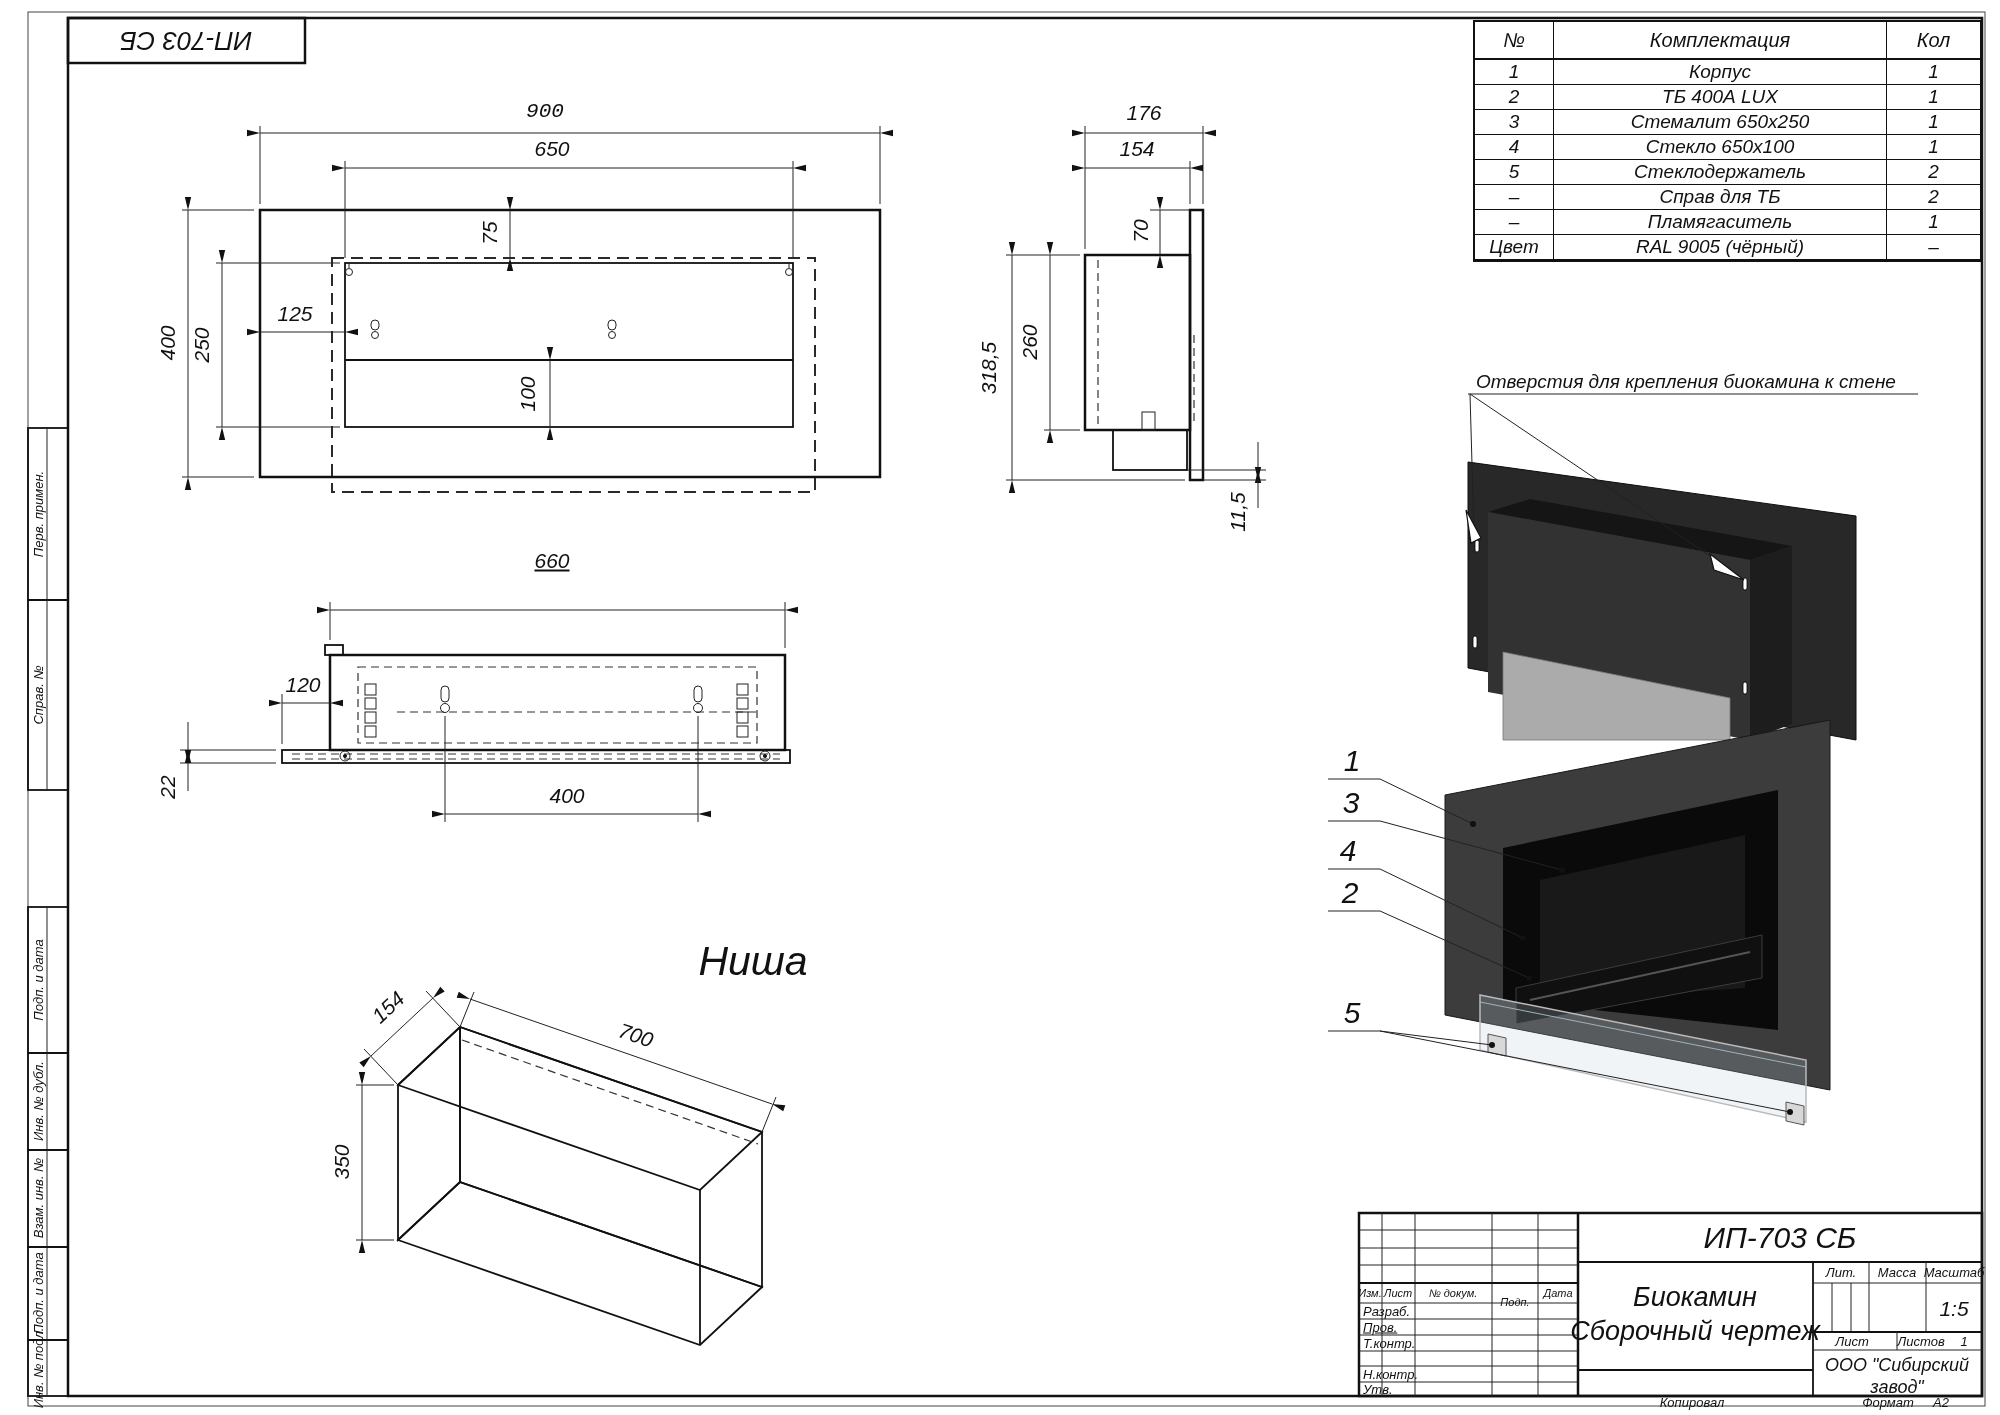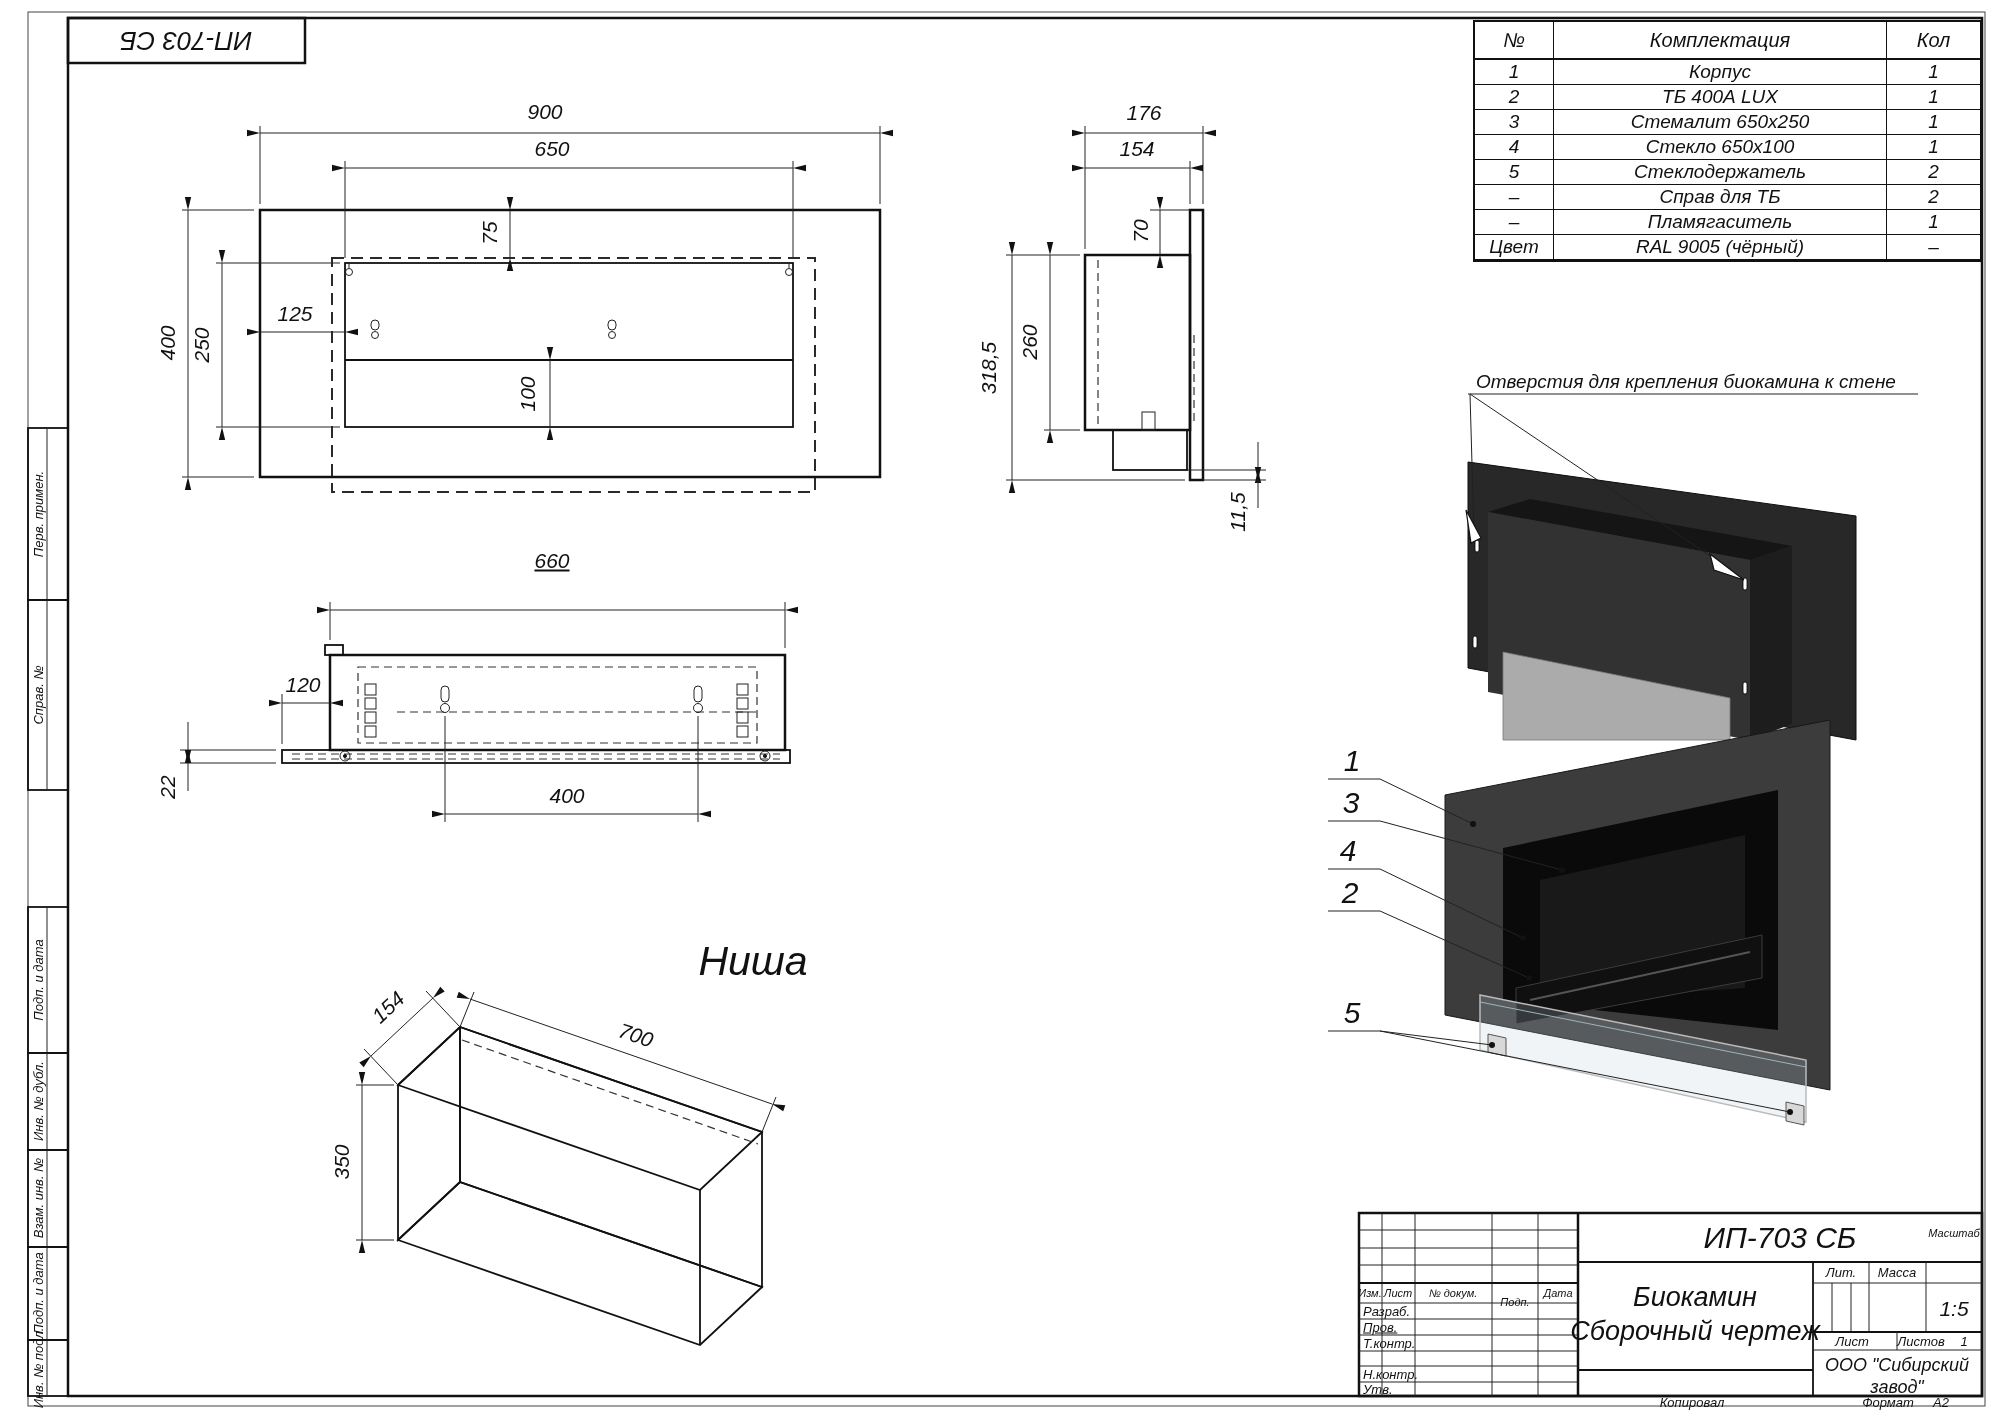--- a/index.html
+++ b/index.html
@@ -294,21 +294,21 @@
   <div class="cell">Справ для ТБ</div>
   <div class="cell">2</div>
   <div class="cell">–</div>
   <div class="cell">Пламягаситель</div>
   <div class="cell">1</div>
   <div class="cell">Цвет</div>
   <div class="cell">RAL 9005 (чёрный)</div>
   <div class="cell">–</div>
 </div>
 
-<div class="lbl" style="left:545px;top:111px;">900</div>
+<div class="lbl" style="left:545px;top:111px;font-family:Liberation Mono, monospace;">900</div>
 <div class="lbl" style="left:552px;top:148px;">650</div>
 <div class="lbl rot" style="left:489px;top:233px;">75</div>
 <div class="lbl" style="left:295px;top:313px;">125</div>
 <div class="lbl rot" style="left:167px;top:343px;">400</div>
 <div class="lbl rot" style="left:201px;top:345px;">250</div>
 <div class="lbl rot" style="left:527px;top:394px;">100</div>
 
 <div class="lbl" style="left:1144px;top:112px;">176</div>
 <div class="lbl" style="left:1137px;top:148px;">154</div>
 <div class="lbl rot" style="left:1140px;top:231px;">70</div>
@@ -343,21 +343,21 @@
 <div class="lbl" style="left:1453px;top:1293px;font-size:11px;">№ докум.</div>
 <div class="lbl" style="left:1515px;top:1302px;font-size:11px;">Подп.</div>
 <div class="lbl" style="left:1558px;top:1293px;font-size:11px;">Дата</div>
 <div class="lbl left" style="left:1363px;top:1311px;font-size:13px;">Разраб.</div>
 <div class="lbl left" style="left:1363px;top:1327px;font-size:13px;text-decoration:underline;">Пров.</div>
 <div class="lbl left" style="left:1363px;top:1343px;font-size:13px;">Т.контр.</div>
 <div class="lbl left" style="left:1363px;top:1374px;font-size:13px;">Н.контр.</div>
 <div class="lbl left" style="left:1363px;top:1389px;font-size:13px;">Утв.</div>
 <div class="lbl" style="left:1841px;top:1272px;font-size:13px;">Лит.</div>
 <div class="lbl" style="left:1897px;top:1272px;font-size:13px;">Масса</div>
-<div class="lbl" style="left:1954px;top:1233px;font-size:11px;">Масштаб</div>
+<div class="lbl" style="left:1954px;top:1272px;font-size:13px;">Масштаб</div>
 <div class="lbl" style="left:1954px;top:1308px;font-size:21px;">1:5</div>
 <div class="lbl" style="left:1852px;top:1341px;font-size:13px;">Лист</div>
 <div class="lbl" style="left:1921px;top:1341px;font-size:13px;">Листов</div>
 <div class="lbl" style="left:1964px;top:1341px;font-size:13px;">1</div>
 <div class="lbl" style="left:1897px;top:1365px;font-size:18px;">ООО "Сибирский</div>
 <div class="lbl" style="left:1897px;top:1387px;font-size:18px;">завод"</div>
 <div class="lbl" style="left:1692px;top:1402px;font-size:13px;">Копировал</div>
 <div class="lbl" style="left:1888px;top:1402px;font-size:13px;">Формат</div>
 <div class="lbl" style="left:1941px;top:1402px;font-size:13px;">А2</div>
 

